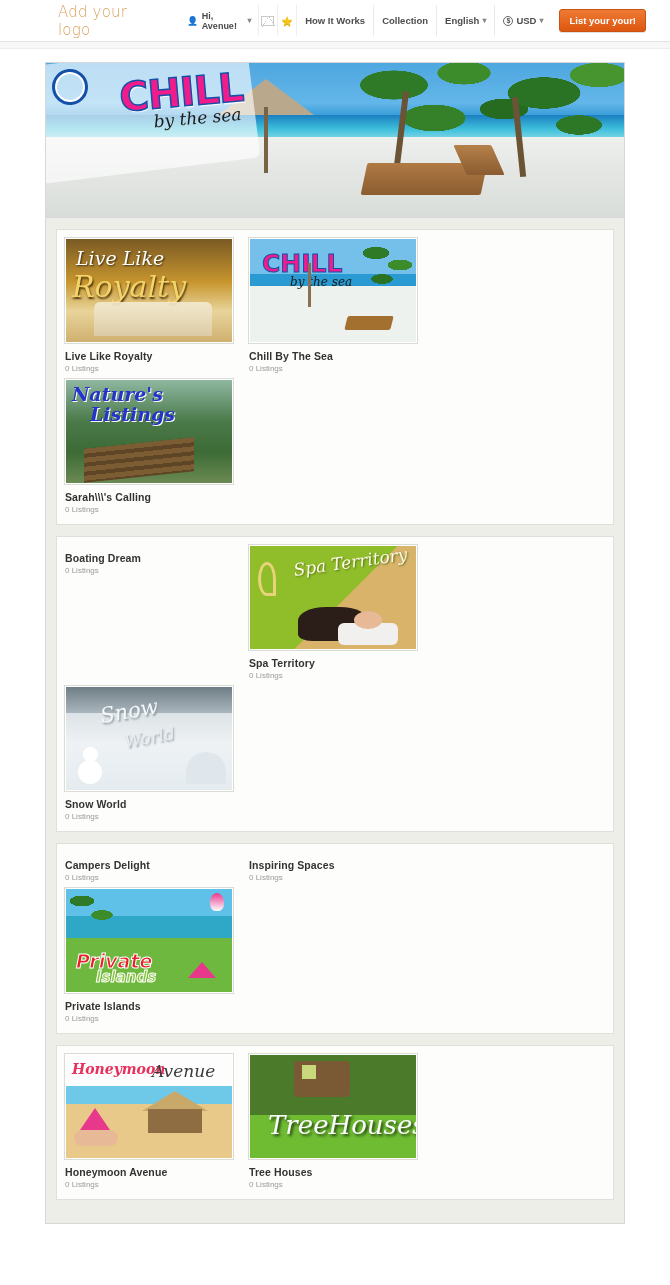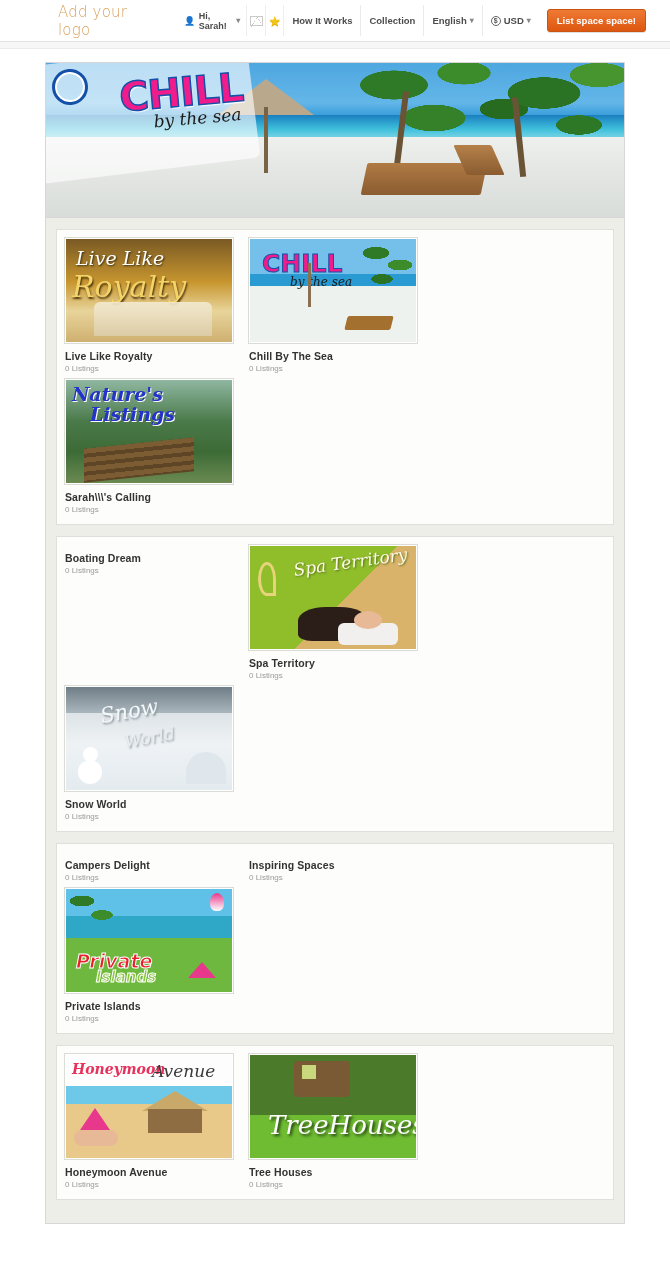--- a/index.html
+++ b/index.html
@@ -155,21 +155,21 @@
 </style>
 </head>
 <body>
 
 <div class="topbar">
   <div class="logo">Add your logo</div>
 
   <div class="userblock">
     <div class="userlink">
       <span class="user-ico">👤</span>
-      <span>Hi, Sarah!</span>
+      <span>Hi, Avenue!</span>
       <span class="caret">▾</span>
     </div>
     <div class="iconbtn">
       <span class="env-ico"></span>
     </div>
     <div class="iconbtn">
       <span class="star-ico">★</span>
     </div>
   </div>
 
@@ -182,21 +182,21 @@
     </div>
     <div class="navitem navsep">
       <span>English</span>
       <span class="caret">▾</span>
     </div>
     <div class="navitem navsep">
       <span class="usd-ico">$</span>
       <span>USD</span>
       <span class="caret">▾</span>
     </div>
-    <div class="cta">List space space!</div>
+    <div class="cta">List your your!</div>
   </div>
 </div>
 <div class="topstripe"></div>
 
 <div class="shell">
 
   <div class="banner">
     <div class="bn-sky"></div>
     <div class="bn-sea"></div>
     <div class="bn-sand"></div>

